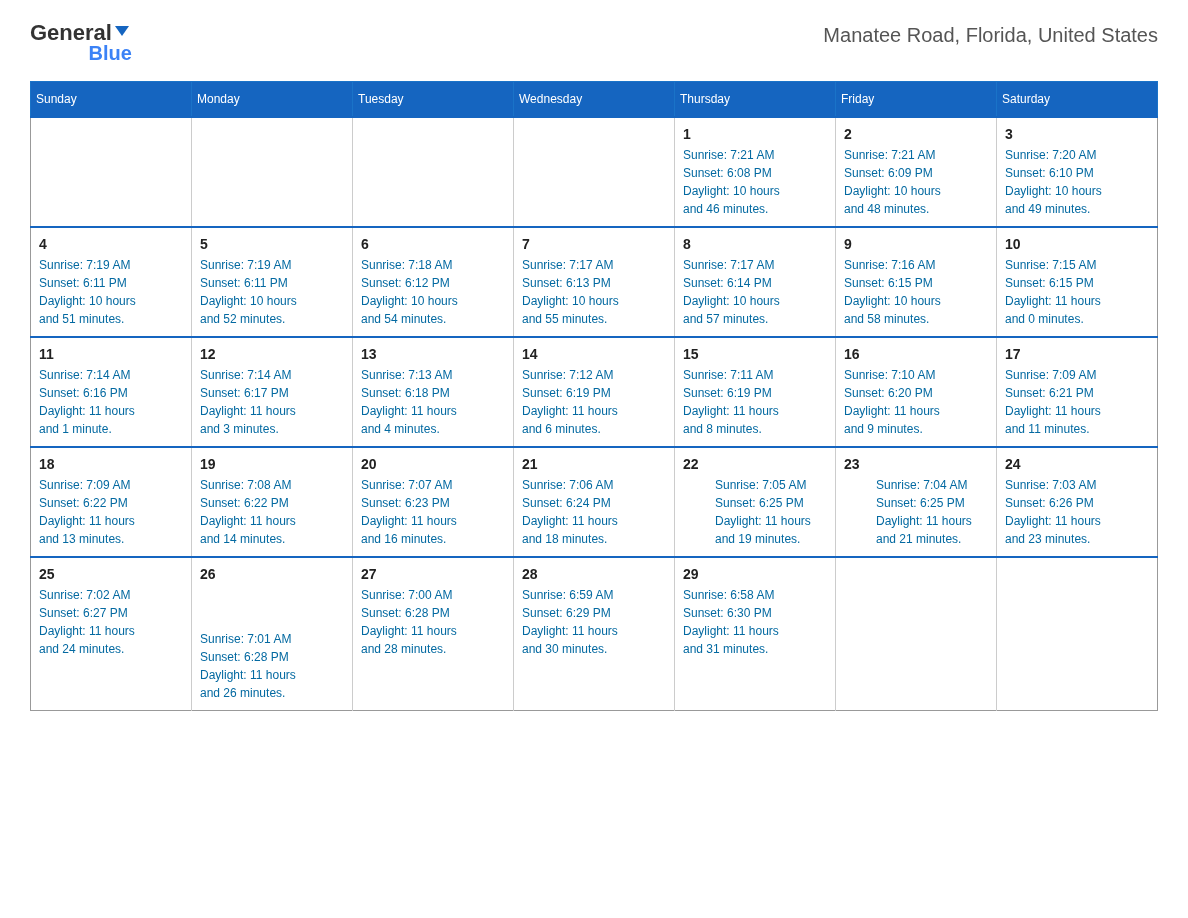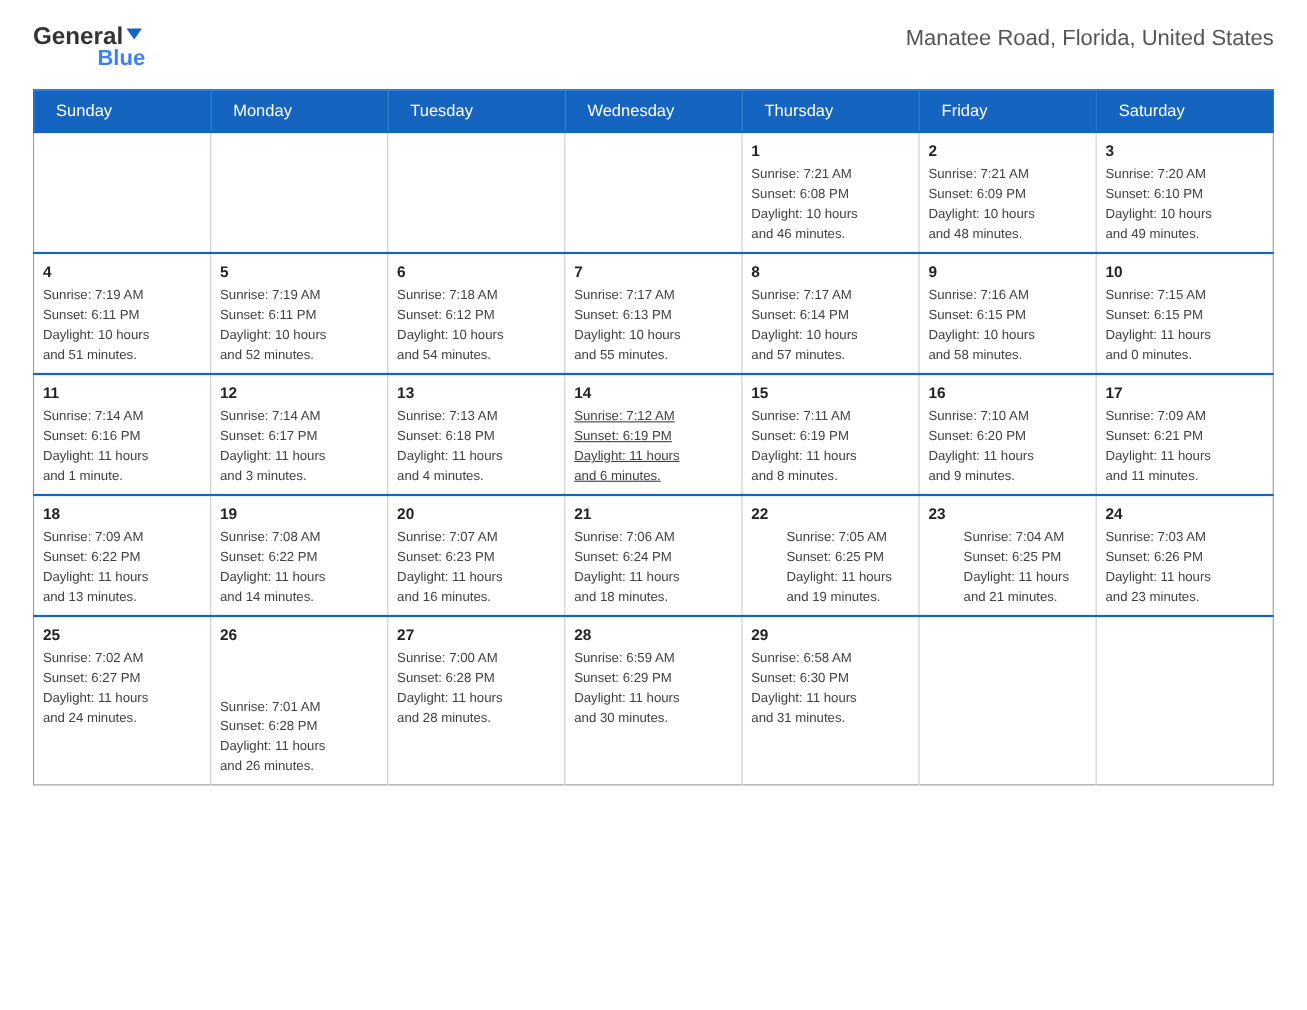--- a/index.html
+++ b/index.html
@@ -52,22 +52,22 @@
     table {
       width: 100%;
       border-collapse: collapse;
       border: 1px solid #999;
     }
     thead tr {
       background-color: #1565c0;
       color: #fff;
     }
     thead th {
-      padding: 10px 20px;
-      font-size: 15px;
+      padding: 10px 5px;
+      font-size: 12px;
       font-weight: normal;
       text-align: left;
       border: 1px solid #1a73c8;
     }
     tbody tr {
       border-top: 2px solid #1565c0;
     }
     tbody td {
       vertical-align: top;
       padding: 8px;
@@ -83,21 +83,21 @@
     }
     .day-number {
       font-size: 14px;
       font-weight: bold;
       color: #222;
       display: block;
       margin-bottom: 4px;
     }
     .day-info {
       font-size: 12px;
-      color: #404040;
+      color: #0369a1;
       line-height: 1.5;
     }
     .empty-cell {
       background: #fff;
     }
   </style>
 </head>
 <body>
 
 <div class="header-area">
@@ -225,21 +225,21 @@
         </td>
         <td>
           <span class="day-number">13</span>
           <div class="day-info" style="white-space: pre-line;">Sunrise: 7:13 AM
 Sunset: 6:18 PM
 Daylight: 11 hours
 and 4 minutes.</div>
         </td>
         <td>
           <span class="day-number">14</span>
-          <div class="day-info" style="white-space: pre-line; text-decoration: underline;">Sunrise: 7:12 AM
+          <div class="day-info" style="white-space: pre-line;">Sunrise: 7:12 AM
 Sunset: 6:19 PM
 Daylight: 11 hours
 and 6 minutes.</div>
         </td>
         <td>
           <span class="day-number">15</span>
           <div class="day-info" style="white-space: pre-line;">Sunrise: 7:11 AM
 Sunset: 6:19 PM
 Daylight: 11 hours
 and 8 minutes.</div>

